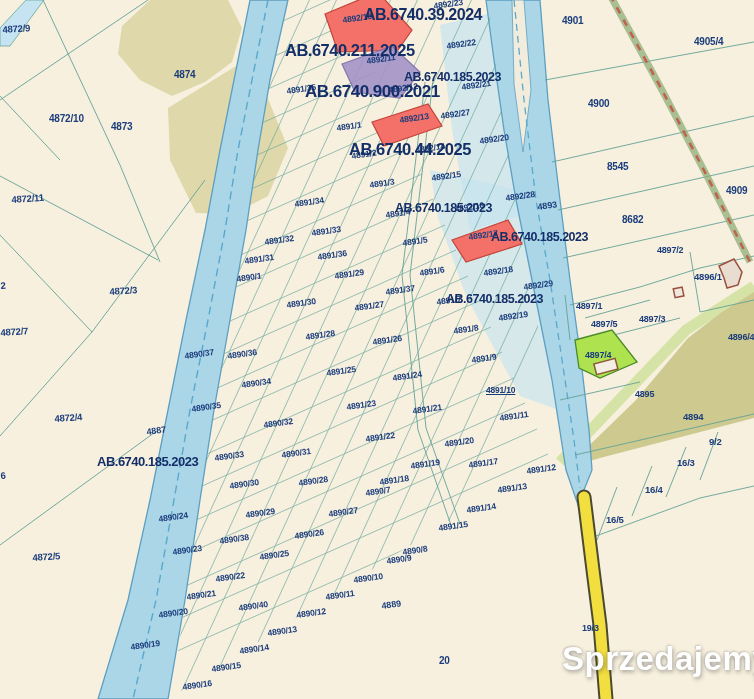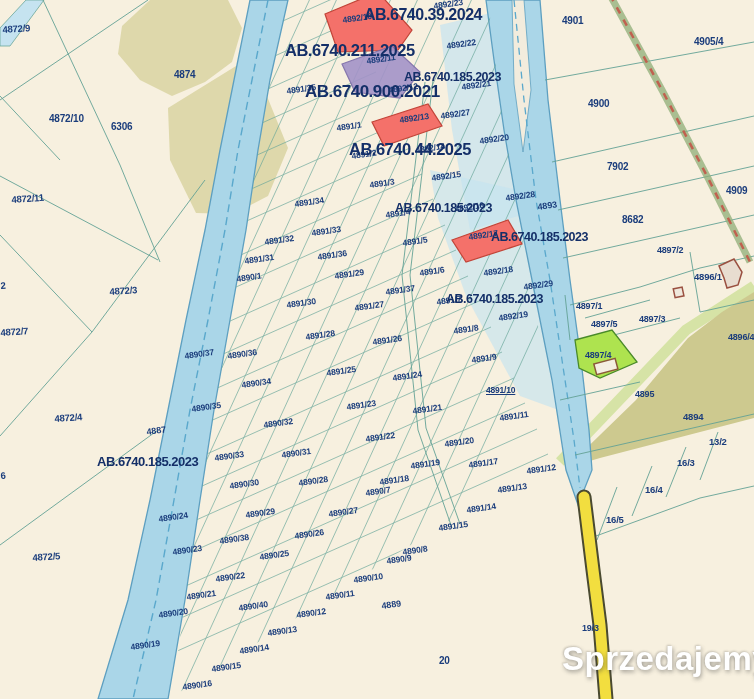--- a/index.html
+++ b/index.html
@@ -139,21 +139,21 @@
     <g>
       <path fill="none" stroke="#4a4a30" stroke-width="15" stroke-linecap="round" d="M584,497 L593,570 L600,625 L606,699"></path>
       <path fill="none" stroke="#f2de3f" stroke-width="11" stroke-linecap="round" d="M584,497 L593,570 L600,625 L606,699"></path>
     </g>
   </svg>
 
   <div id="labels">
       <div class="plabel" style="left: 2px; top: 24px; font-size: 9.5px; transform: rotate(-4deg);">4872/9</div>
       <div class="plabel" style="left: 174px; top: 69px; font-size: 10px;">4874</div>
       <div class="plabel" style="left: 49px; top: 113px; font-size: 10px;">4872/10</div>
-      <div class="plabel" style="left: 111px; top: 121px; font-size: 10px;">6306</div>
+      <div class="plabel" style="left: 111px; top: 121px; font-size: 10px;">4873</div>
       <div class="plabel" style="left: 11px; top: 194px; font-size: 9.5px; transform: rotate(-4deg);">4872/11</div>
       <div class="plabel" style="left: 0px; top: 280px; font-size: 9.5px; transform: rotate(-4deg);">2</div>
       <div class="plabel" style="left: 109px; top: 286px; font-size: 9.5px; transform: rotate(-4deg);">4872/3</div>
       <div class="plabel" style="left: 0px; top: 327px; font-size: 9.5px; transform: rotate(-4deg);">4872/7</div>
       <div class="plabel" style="left: 54px; top: 413px; font-size: 9.5px; transform: rotate(-4deg);">4872/4</div>
       <div class="plabel" style="left: 146px; top: 427px; font-size: 9px; transform: rotate(-8deg);">4887</div>
       <div class="plabel" style="left: 0px; top: 470px; font-size: 9.5px; transform: rotate(-4deg);">6</div>
       <div class="plabel" style="left: 32px; top: 552px; font-size: 9.5px; transform: rotate(-4deg);">4872/5</div>
       <div class="plabel" style="left: 236px; top: 274px; font-size: 8.5px; transform: rotate(-8deg);">4890/1</div>
       <div class="plabel" style="left: 184px; top: 351px; font-size: 8.5px; transform: rotate(-8deg);">4890/37</div>
@@ -240,33 +240,33 @@
       <div class="plabel" style="left: 505px; top: 193px; font-size: 8.5px; transform: rotate(-8deg);">4892/28</div>
       <div class="plabel" style="left: 537px; top: 202px; font-size: 9px; transform: rotate(-8deg);">4893</div>
       <div class="plabel" style="left: 454px; top: 204px; font-size: 8.5px; transform: rotate(-8deg);">4892/16</div>
       <div class="plabel" style="left: 468px; top: 232px; font-size: 8.5px; transform: rotate(-8deg);">4892/17</div>
       <div class="plabel" style="left: 483px; top: 268px; font-size: 8.5px; transform: rotate(-8deg);">4892/18</div>
       <div class="plabel" style="left: 523px; top: 282px; font-size: 8.5px; transform: rotate(-8deg);">4892/29</div>
       <div class="plabel" style="left: 498px; top: 313px; font-size: 8.5px; transform: rotate(-8deg);">4892/19</div>
       <div class="plabel" style="left: 562px; top: 15px; font-size: 10px;">4901</div>
       <div class="plabel" style="left: 694px; top: 36px; font-size: 10px;">4905/4</div>
       <div class="plabel" style="left: 588px; top: 98px; font-size: 10px;">4900</div>
-      <div class="plabel" style="left: 607px; top: 161px; font-size: 10px;">7902</div>
+      <div class="plabel" style="left: 607px; top: 161px; font-size: 10px;">8545</div>
       <div class="plabel" style="left: 705px; top: 185px; font-size: 10px; margin-left: 21px;">4909</div>
       <div class="plabel" style="left: 622px; top: 214px; font-size: 10px;">8682</div>
       <div class="plabel" style="left: 657px; top: 245px; font-size: 9px;">4897/2</div>
       <div class="plabel" style="left: 694px; top: 271px; font-size: 9.5px;">4896/1</div>
       <div class="plabel" style="left: 576px; top: 301px; font-size: 9px;">4897/1</div>
       <div class="plabel" style="left: 591px; top: 319px; font-size: 9px;">4897/5</div>
       <div class="plabel" style="left: 639px; top: 314px; font-size: 9px;">4897/3</div>
       <div class="plabel" style="left: 585px; top: 350px; font-size: 9px;">4897/4</div>
       <div class="plabel" style="left: 728px; top: 332px; font-size: 9px;">4896/4</div>
       <div class="plabel" style="left: 635px; top: 389px; font-size: 9px;">4895</div>
       <div class="plabel" style="left: 683px; top: 411px; font-size: 9.5px;">4894</div>
-      <div class="plabel" style="left: 709px; top: 436px; font-size: 9.5px;">13/2</div>
+      <div class="plabel" style="left: 709px; top: 436px; font-size: 9.5px;">9/2</div>
       <div class="plabel" style="left: 677px; top: 457px; font-size: 9.5px;">16/3</div>
       <div class="plabel" style="left: 645px; top: 484px; font-size: 9.5px;">16/4</div>
       <div class="plabel" style="left: 606px; top: 514px; font-size: 9.5px;">16/5</div>
       <div class="permit" style="left: 364px; top: 6px; font-size: 16px;">AB.6740.39.2024</div>
       <div class="permit" style="left: 285px; top: 41px; font-size: 16.5px;">AB.6740.211.2025</div>
       <div class="permit" style="left: 404px; top: 70px; font-size: 12.5px;">AB.6740.185.2023</div>
       <div class="permit" style="left: 305px; top: 82px; font-size: 17px;">AB.6740.900.2021</div>
       <div class="permit" style="left: 349px; top: 140px; font-size: 16.5px;">AB.6740.44.2025</div>
       <div class="permit" style="left: 395px; top: 201px; font-size: 12.5px;">AB.6740.185.2023</div>
       <div class="permit" style="left: 491px; top: 230px; font-size: 12.5px;">AB.6740.185.2023</div>

